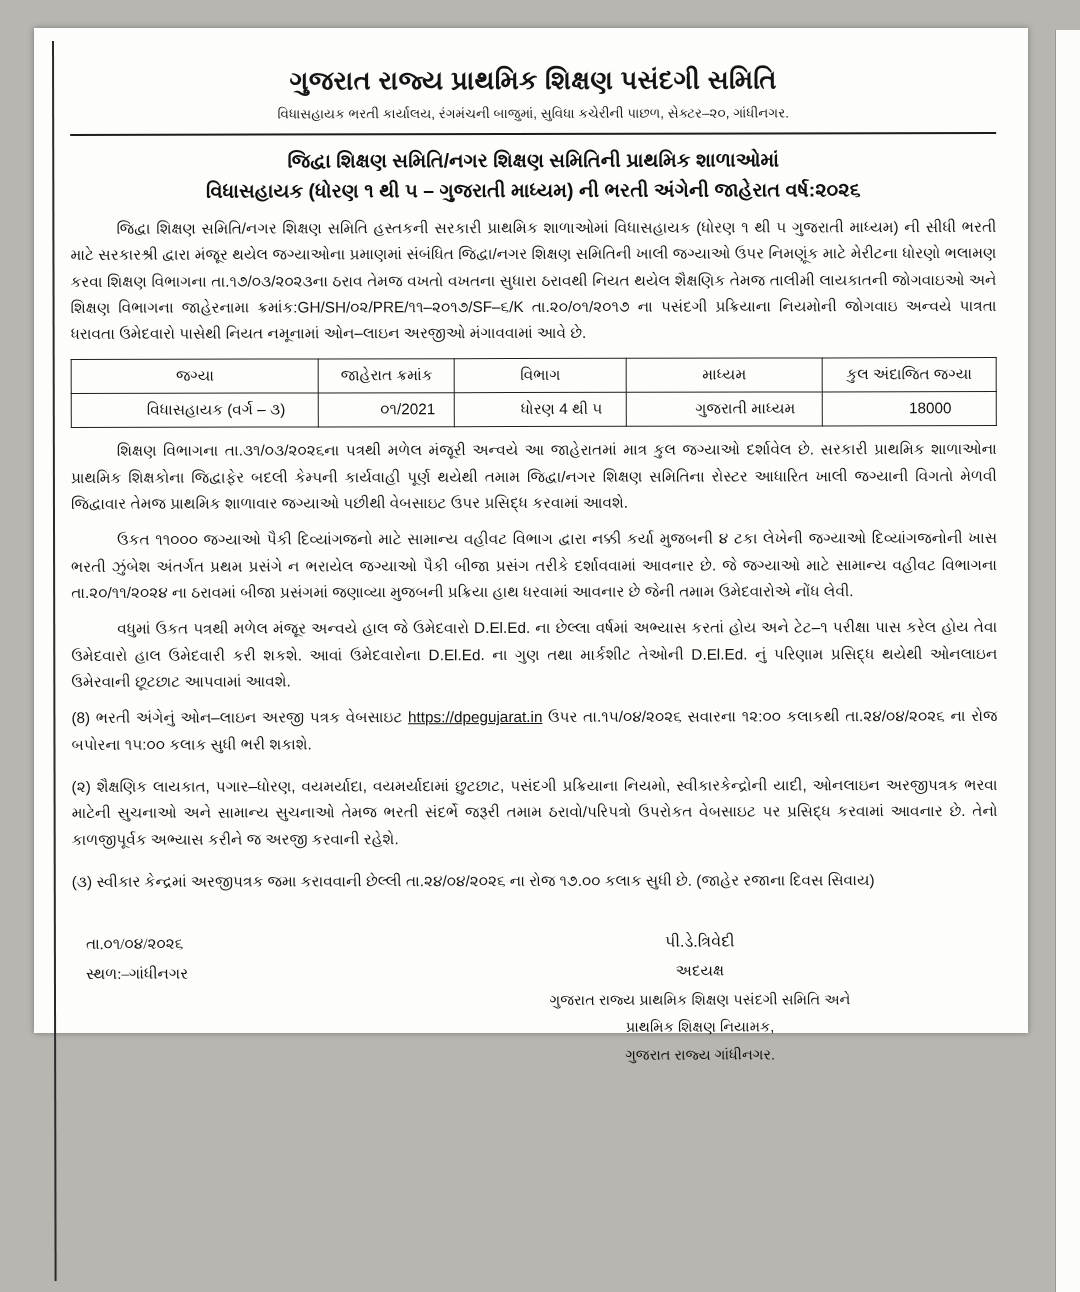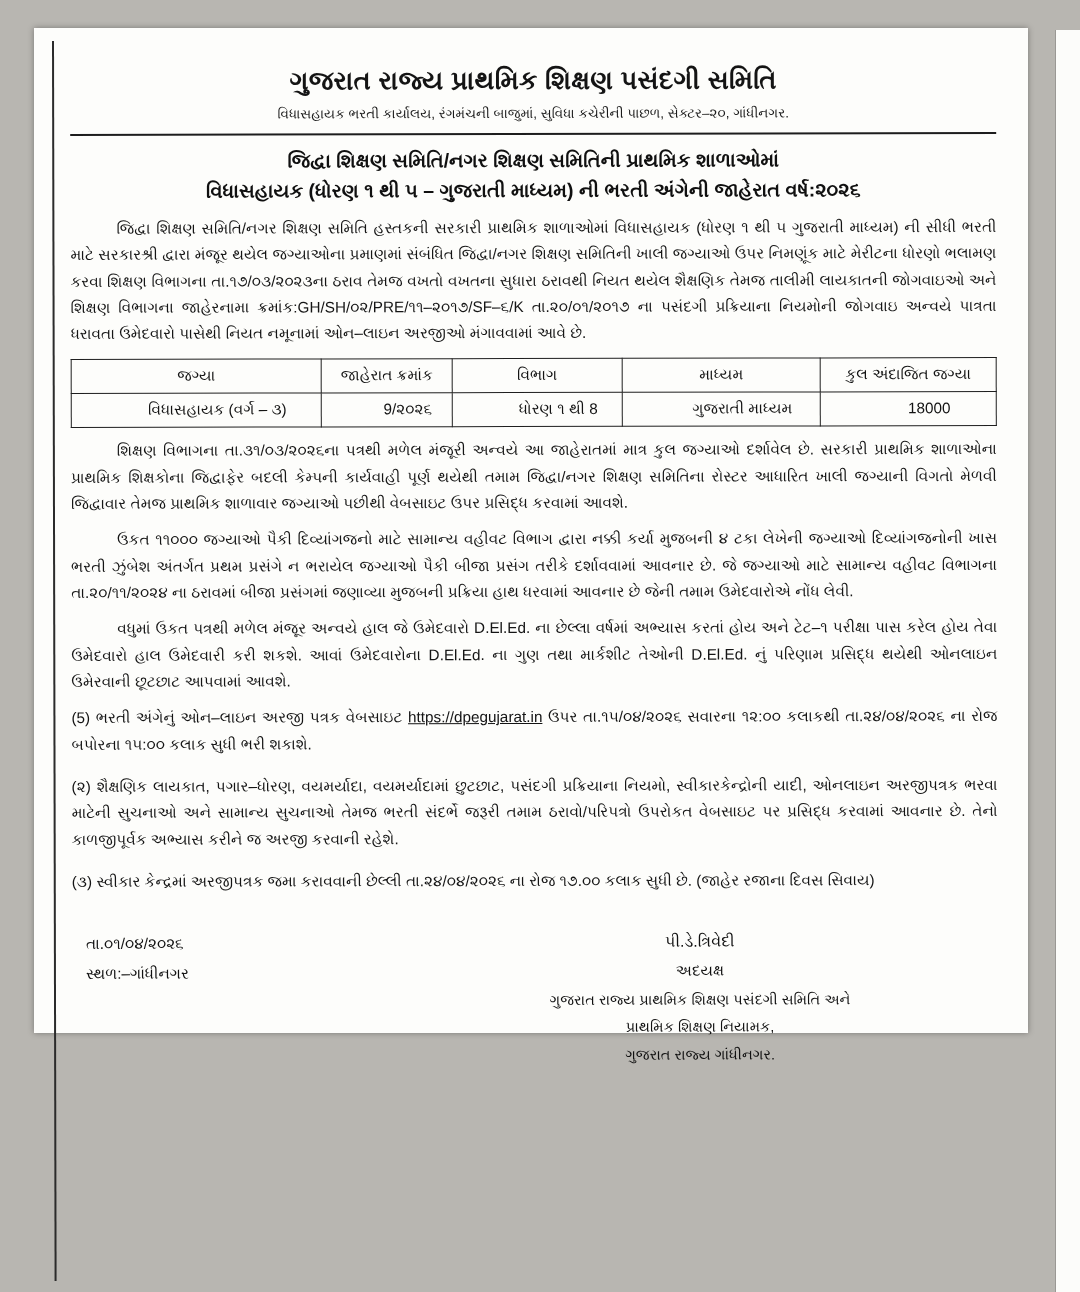--- a/index.html
+++ b/index.html
@@ -145,20 +145,21 @@
     margin-top: 34px;
     position: relative;
     min-height: 140px;
   }
   .footer-left {
     position: absolute;
     left: 14px;
     top: 0;
     font-size: 15.3px;
     line-height: 1.95;
+    font-family: Liberation Serif, serif;
   }
   .footer-right {
     text-align: center;
     margin-left: 330px;
     font-size: 15.3px;
     line-height: 1.75;
   }
   .sign-name { font-size: 16px; }
   .sign-desig { margin-top: 2px; }
   .sign-org { margin-top: 4px; font-size: 14.6px; line-height: 1.6; }
@@ -196,34 +197,34 @@
                 <th>જગ્યા</th>
                 <th>જાહેરાત ક્રમાંક</th>
                 <th>વિભાગ</th>
                 <th>માધ્યમ</th>
                 <th>કુલ અંદાજિત જગ્યા</th>
               </tr>
             </thead>
             <tbody>
               <tr>
                 <td>વિધાસહાયક (વર્ગ – ૩)</td>
-                <td>9/૨૦૨૬</td>
-                <td>ધોરણ ૧ થી 8</td>
+                <td>૦૧/2021</td>
+                <td>ધોરણ 4 થી ૫</td>
                 <td>ગુજરાતી માધ્યમ</td>
                 <td>18000</td>
               </tr>
             </tbody>
           </table>
 
           <p class="para indent">શિક્ષણ વિભાગના તા.૩૧/૦૩/૨૦૨૬ના પત્રથી મળેલ મંજૂરી અન્વયે આ જાહેરાતમાં માત્ર કુલ જગ્યાઓ દર્શાવેલ છે. સરકારી પ્રાથમિક શાળાઓના પ્રાથમિક શિક્ષકોના જિદ્વાફેર બદલી કેમ્પની કાર્યવાહી પૂર્ણ થયેથી તમામ જિદ્વા/નગર શિક્ષણ સમિતિના રોસ્ટર આધારિત ખાલી જગ્યાની વિગતો મેળવી જિદ્વાવાર તેમજ પ્રાથમિક શાળાવાર જગ્યાઓ પછીથી વેબસાઇટ ઉપર પ્રસિદ્ધ કરવામાં આવશે.</p>
           <p class="para indent">ઉકત ૧૧૦૦૦ જગ્યાઓ પૈકી દિવ્યાંગજનો માટે સામાન્ય વહીવટ વિભાગ દ્વારા નક્કી કર્યા મુજબની ૪ ટકા લેખેની જગ્યાઓ દિવ્યાંગજનોની ખાસ ભરતી ઝુંબેશ અંતર્ગત પ્રથમ પ્રસંગે ન ભરાયેલ જગ્યાઓ પૈકી બીજા પ્રસંગ તરીકે દર્શાવવામાં આવનાર છે. જે જગ્યાઓ માટે સામાન્ય વહીવટ વિભાગના તા.૨૦/૧૧/૨૦૨૪ ના ઠરાવમાં બીજા પ્રસંગમાં જણાવ્યા મુજબની પ્રક્રિયા હાથ ધરવામાં આવનાર છે જેની તમામ ઉમેદવારોએ નોંધ લેવી.</p>
           <p class="para indent">વધુમાં ઉકત પત્રથી મળેલ મંજૂર અન્વયે હાલ જે ઉમેદવારો D.El.Ed. ના છેલ્લા વર્ષમાં અભ્યાસ કરતાં હોય અને ટેટ–૧ પરીક્ષા પાસ કરેલ હોય તેવા ઉમેદવારો હાલ ઉમેદવારી કરી શકશે. આવાં ઉમેદવારોના D.El.Ed. ના ગુણ તથા માર્કશીટ તેઓની D.El.Ed. નું પરિણામ પ્રસિદ્ધ થયેથી ઓનલાઇન ઉમેરવાની છૂટછાટ આપવામાં આવશે.</p>
 
           <p class="note">
-            <span>(5) ભરતી અંગેનું ઓન–લાઇન અરજી પત્રક વેબસાઇટ </span><a class="link" href="#">https://dpegujarat.in</a><span> ઉપર તા.૧૫/૦૪/૨૦૨૬ સવારના ૧૨:૦૦ કલાકથી તા.૨૪/૦૪/૨૦૨૬ ના રોજ બપોરના ૧૫:૦૦ કલાક સુધી ભરી શકાશે.</span>
+            <span>(8) ભરતી અંગેનું ઓન–લાઇન અરજી પત્રક વેબસાઇટ </span><a class="link" href="#">https://dpegujarat.in</a><span> ઉપર તા.૧૫/૦૪/૨૦૨૬ સવારના ૧૨:૦૦ કલાકથી તા.૨૪/૦૪/૨૦૨૬ ના રોજ બપોરના ૧૫:૦૦ કલાક સુધી ભરી શકાશે.</span>
           </p>
 
           <p class="note">(૨) શૈક્ષણિક લાયકાત, પગાર–ધોરણ, વયમર્યાદા, વયમર્યાદામાં છુટછાટ, પસંદગી પ્રક્રિયાના નિયમો, સ્વીકારકેન્દ્રોની યાદી, ઓનલાઇન અરજીપત્રક ભરવા માટેની સુચનાઓ અને સામાન્ય સુચનાઓ તેમજ ભરતી સંદર્ભે જરૂરી તમામ ઠરાવો/પરિપત્રો ઉપરોકત વેબસાઇટ પર પ્રસિદ્ધ કરવામાં આવનાર છે. તેનો કાળજીપૂર્વક અભ્યાસ કરીને જ અરજી કરવાની રહેશે.</p>
 
           <p class="note">(૩) સ્વીકાર કેન્દ્રમાં અરજીપત્રક જમા કરાવવાની છેલ્લી તા.૨૪/૦૪/૨૦૨૬ ના રોજ ૧૭.૦૦ કલાક સુધી છે. (જાહેર રજાના દિવસ સિવાય)</p>
 
           <div class="footer">
             <div class="footer-left">
               <div>તા.૦૧/૦૪/૨૦૨૬</div>
               <div>સ્થળ:–ગાંધીનગર</div>

